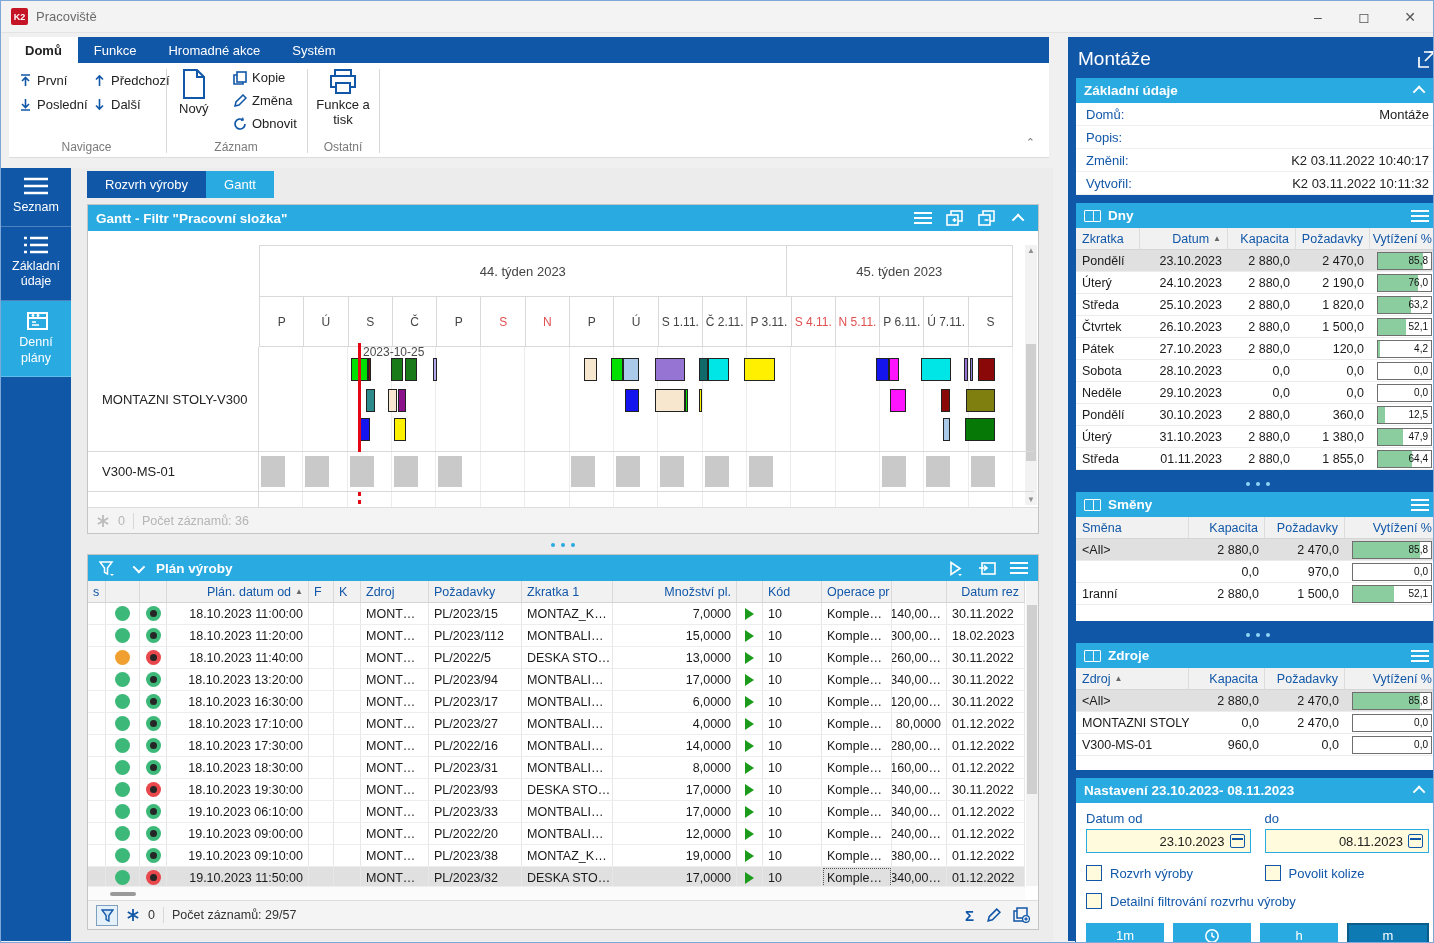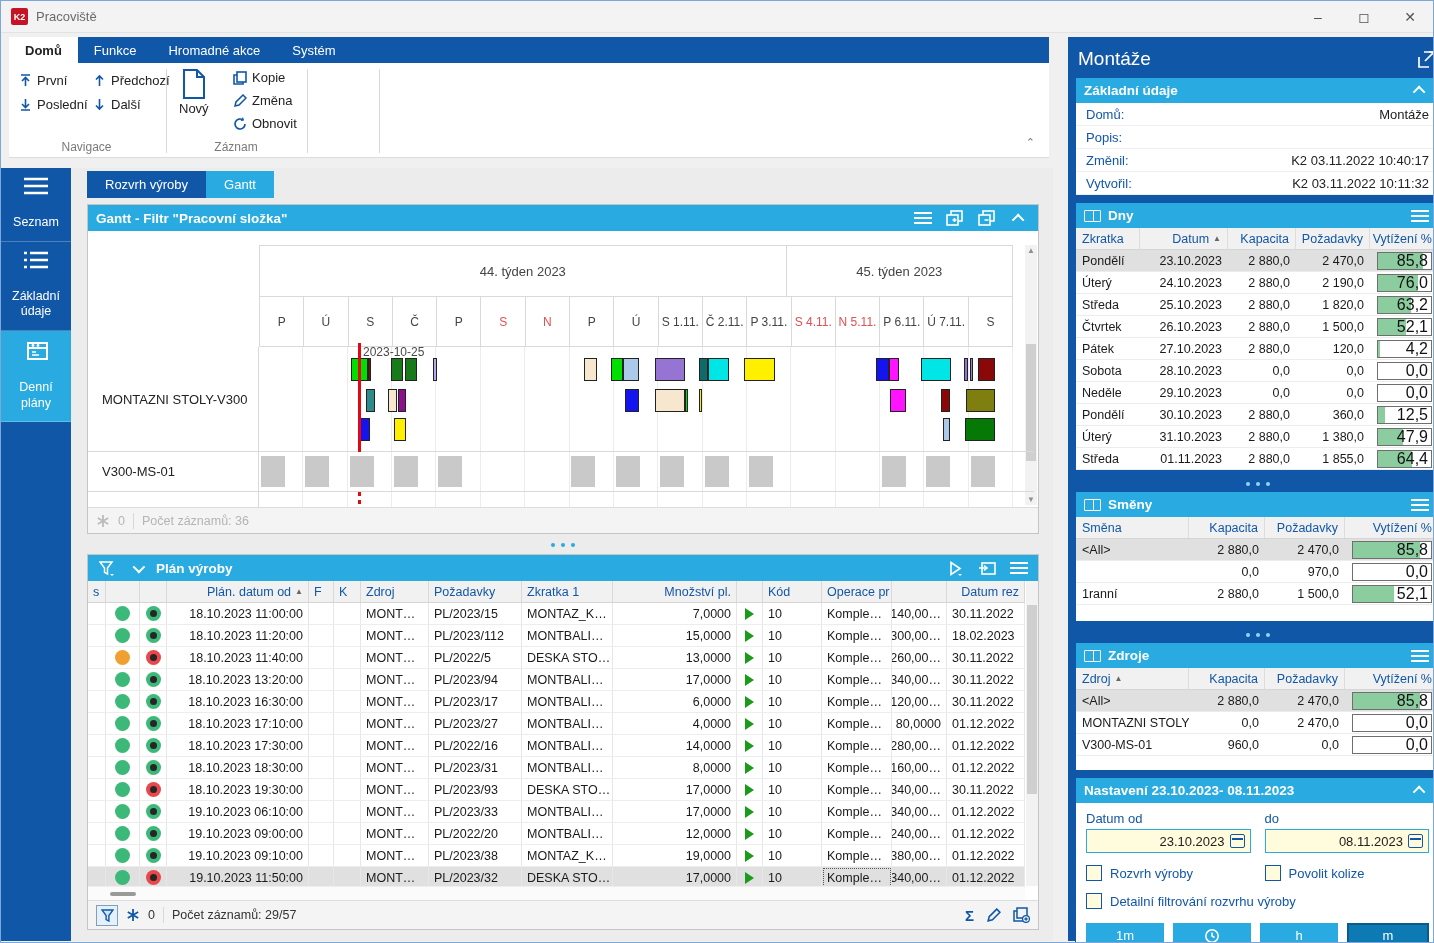--- a/index.html
+++ b/index.html
@@ -23,21 +23,21 @@
   .rtab.active{background:#fff;color:#222;font-weight:bold;}
   .ribbon-body{position:absolute;left:8px;top:62px;width:1040px;height:95px;background:#fff;border-bottom:1px solid #dcdcdc;}
   .rgroup{position:absolute;top:0;bottom:0;}
   .rgroup .glabel{position:absolute;bottom:3px;left:0;right:0;text-align:center;color:#7a7a7a;font-size:12px;}
   .gsep{position:absolute;top:6px;bottom:4px;width:1px;background:#d8d8d8;}
   .rbtn{display:flex;align-items:center;gap:5px;color:#222;font-size:13px;padding:2px 4px;}
   .rbig{display:flex;flex-direction:column;align-items:center;color:#222;font-size:13px;gap:2px;text-align:center;}
   .ribbon-chev{position:absolute;right:14px;bottom:8px;color:#777;font-size:11px;}
   
   .sidebar{position:absolute;left:0;top:167px;width:70px;bottom:1px;background:var(--blue);}
-  .sbitem{width:70px;padding:9px 4px 10px;display:flex;flex-direction:column;align-items:center;gap:20px;color:#fff;font-size:12.5px;text-align:center;border-bottom:1px solid rgba(255,255,255,.25);line-height:1.25;}
+  .sbitem{width:70px;padding:9px 4px 10px;display:flex;flex-direction:column;align-items:center;gap:5px;color:#fff;font-size:12.5px;text-align:center;border-bottom:1px solid rgba(255,255,255,.25);line-height:1.25;}
   .sbitem.active{background:var(--lblue);}
   
   .main{position:absolute;left:70px;top:167px;width:982px;bottom:1px;background:#ececec;}
   .vtabs{position:absolute;left:16px;top:3px;display:flex;height:27px;}
   .vtab{padding:0 18px;display:flex;align-items:center;color:#fff;font-size:13px;background:var(--blue);}
   .vtab.active{background:var(--lblue);}
   .panel-h{height:26px;background:var(--lblue);display:flex;align-items:center;color:#fff;padding:0 8px;gap:8px;}
   .panel-h .ttl{font-weight:bold;font-size:13.5px;}
   .hic{display:flex;align-items:center;justify-content:center;width:22px;height:20px;}
   .burger{width:18px;height:12px;border-top:2px solid #fff;border-bottom:2px solid #fff;position:relative;}
@@ -105,21 +105,21 @@
   .kvrow .k{color:var(--coltxt);}
   .kvrow .v{margin-left:auto;color:#222;}
   .trow{display:grid;height:22px;border-bottom:1px solid #ececec;background:#fff;}
   .trow.hd{background:var(--hdr);border-bottom:1px solid #d5d5d5;}
   .trow.sel{background:var(--sel);}
   .tc{display:flex;align-items:center;padding:0 6px;font-size:12.5px;color:var(--txt);overflow:hidden;white-space:nowrap;}
   .trow.hd .tc{color:var(--coltxt);border-right:1px solid #ddd;}
   .tc.r{justify-content:flex-end;}
   .vbar{position:relative;flex:1;height:18px;border:1px solid #6f6f6f;background:#fff;margin:0 1px;}
   .vfill{position:absolute;left:0;top:0;bottom:0;background:var(--barfill);}
-  .vnum{position:absolute;right:3px;top:0;bottom:0;display:flex;align-items:center;font-size:16px;color:#111;}
+  .vnum{position:absolute;right:3px;top:0;bottom:0;display:flex;align-items:center;font-size:10px;color:#111;}
   .rdots{height:14px;display:flex;}
   .rdots .dots i{background:#8fd6f5;}
   .book{width:17px;height:12px;border:1.5px solid #fff;border-radius:1px;position:relative;}
   .book::after{content:"";position:absolute;left:50%;top:0;bottom:0;width:1.5px;background:#fff;}
   .mini-scroll{position:absolute;right:2px;width:4px;background:#bfcfdf;border-radius:2px;}
   
   .nast .body{padding:6px 10px 10px;}
   .flabel{color:var(--coltxt);font-size:13px;margin:2px 0 3px;}
   .finput{height:24px;background:var(--cream);border:1px solid var(--lblue);display:flex;align-items:center;justify-content:flex-end;gap:5px;padding:0 5px;font-size:13px;color:#222;}
   .cal{width:15px;height:14px;border:1.5px solid var(--blue);border-radius:2px;position:relative;}
@@ -208,20 +208,31 @@
       <div style="position:absolute;left:62px;top:51px;" class="rbtn">
         <svg width="14" height="14" viewBox="0 0 14 14">
             <path d="M12 7a5 5 0 1 1-2-4" fill="none" stroke="#1157a8" stroke-width="1.7"></path>
             <path d="M10 0l1 3.4L7.6 4z" fill="#1157a8"></path>
           </svg>
         <span>Obnovit</span>
       </div>
       <div class="glabel">Záznam</div>
     </div>
     <div class="gsep" style="left:298px;"></div>
+    <div class="rgroup" style="left:299px;width:70px;">
+      <div style="position:absolute;left:6px;top:6px;width:58px;" class="rbig">
+        <svg width="28" height="26" viewBox="0 0 28 26">
+            <rect x="6" y="1" width="16" height="6" fill="none" stroke="#1157a8" stroke-width="2"></rect>
+            <rect x="2" y="7" width="24" height="11" fill="none" stroke="#1157a8" stroke-width="2"></rect>
+            <rect x="7" y="14" width="14" height="10" fill="#fff" stroke="#1157a8" stroke-width="2"></rect>
+          </svg>
+        <span>Funkce a tisk</span>
+      </div>
+      <div class="glabel">Ostatní</div>
+    </div>
     <div class="gsep" style="left:370px;"></div>
     <div class="ribbon-chev">⌃</div>
   </div>
 
   <div class="sidebar" id="sidebar">
       <div class="sbitem">
         <span>
           <svg width="26" height="18" viewBox="0 0 26 18">
             <path d="M1 2h24M1 9h24M1 16h24" stroke="#fff" stroke-width="2.6"></path>
           </svg>

